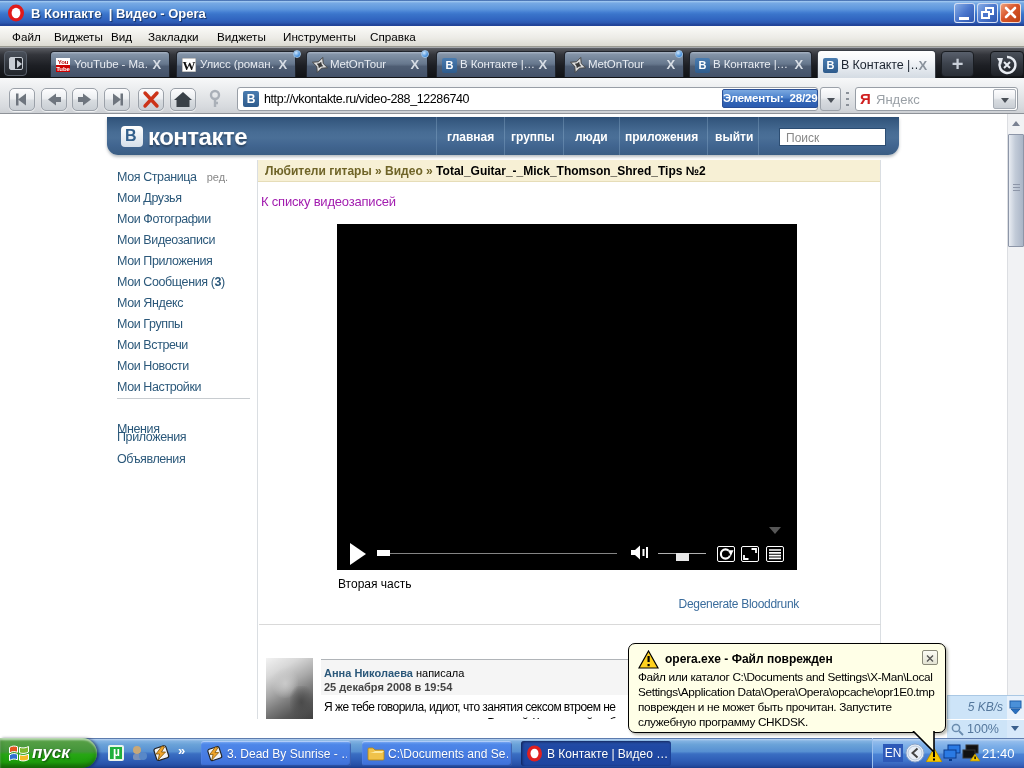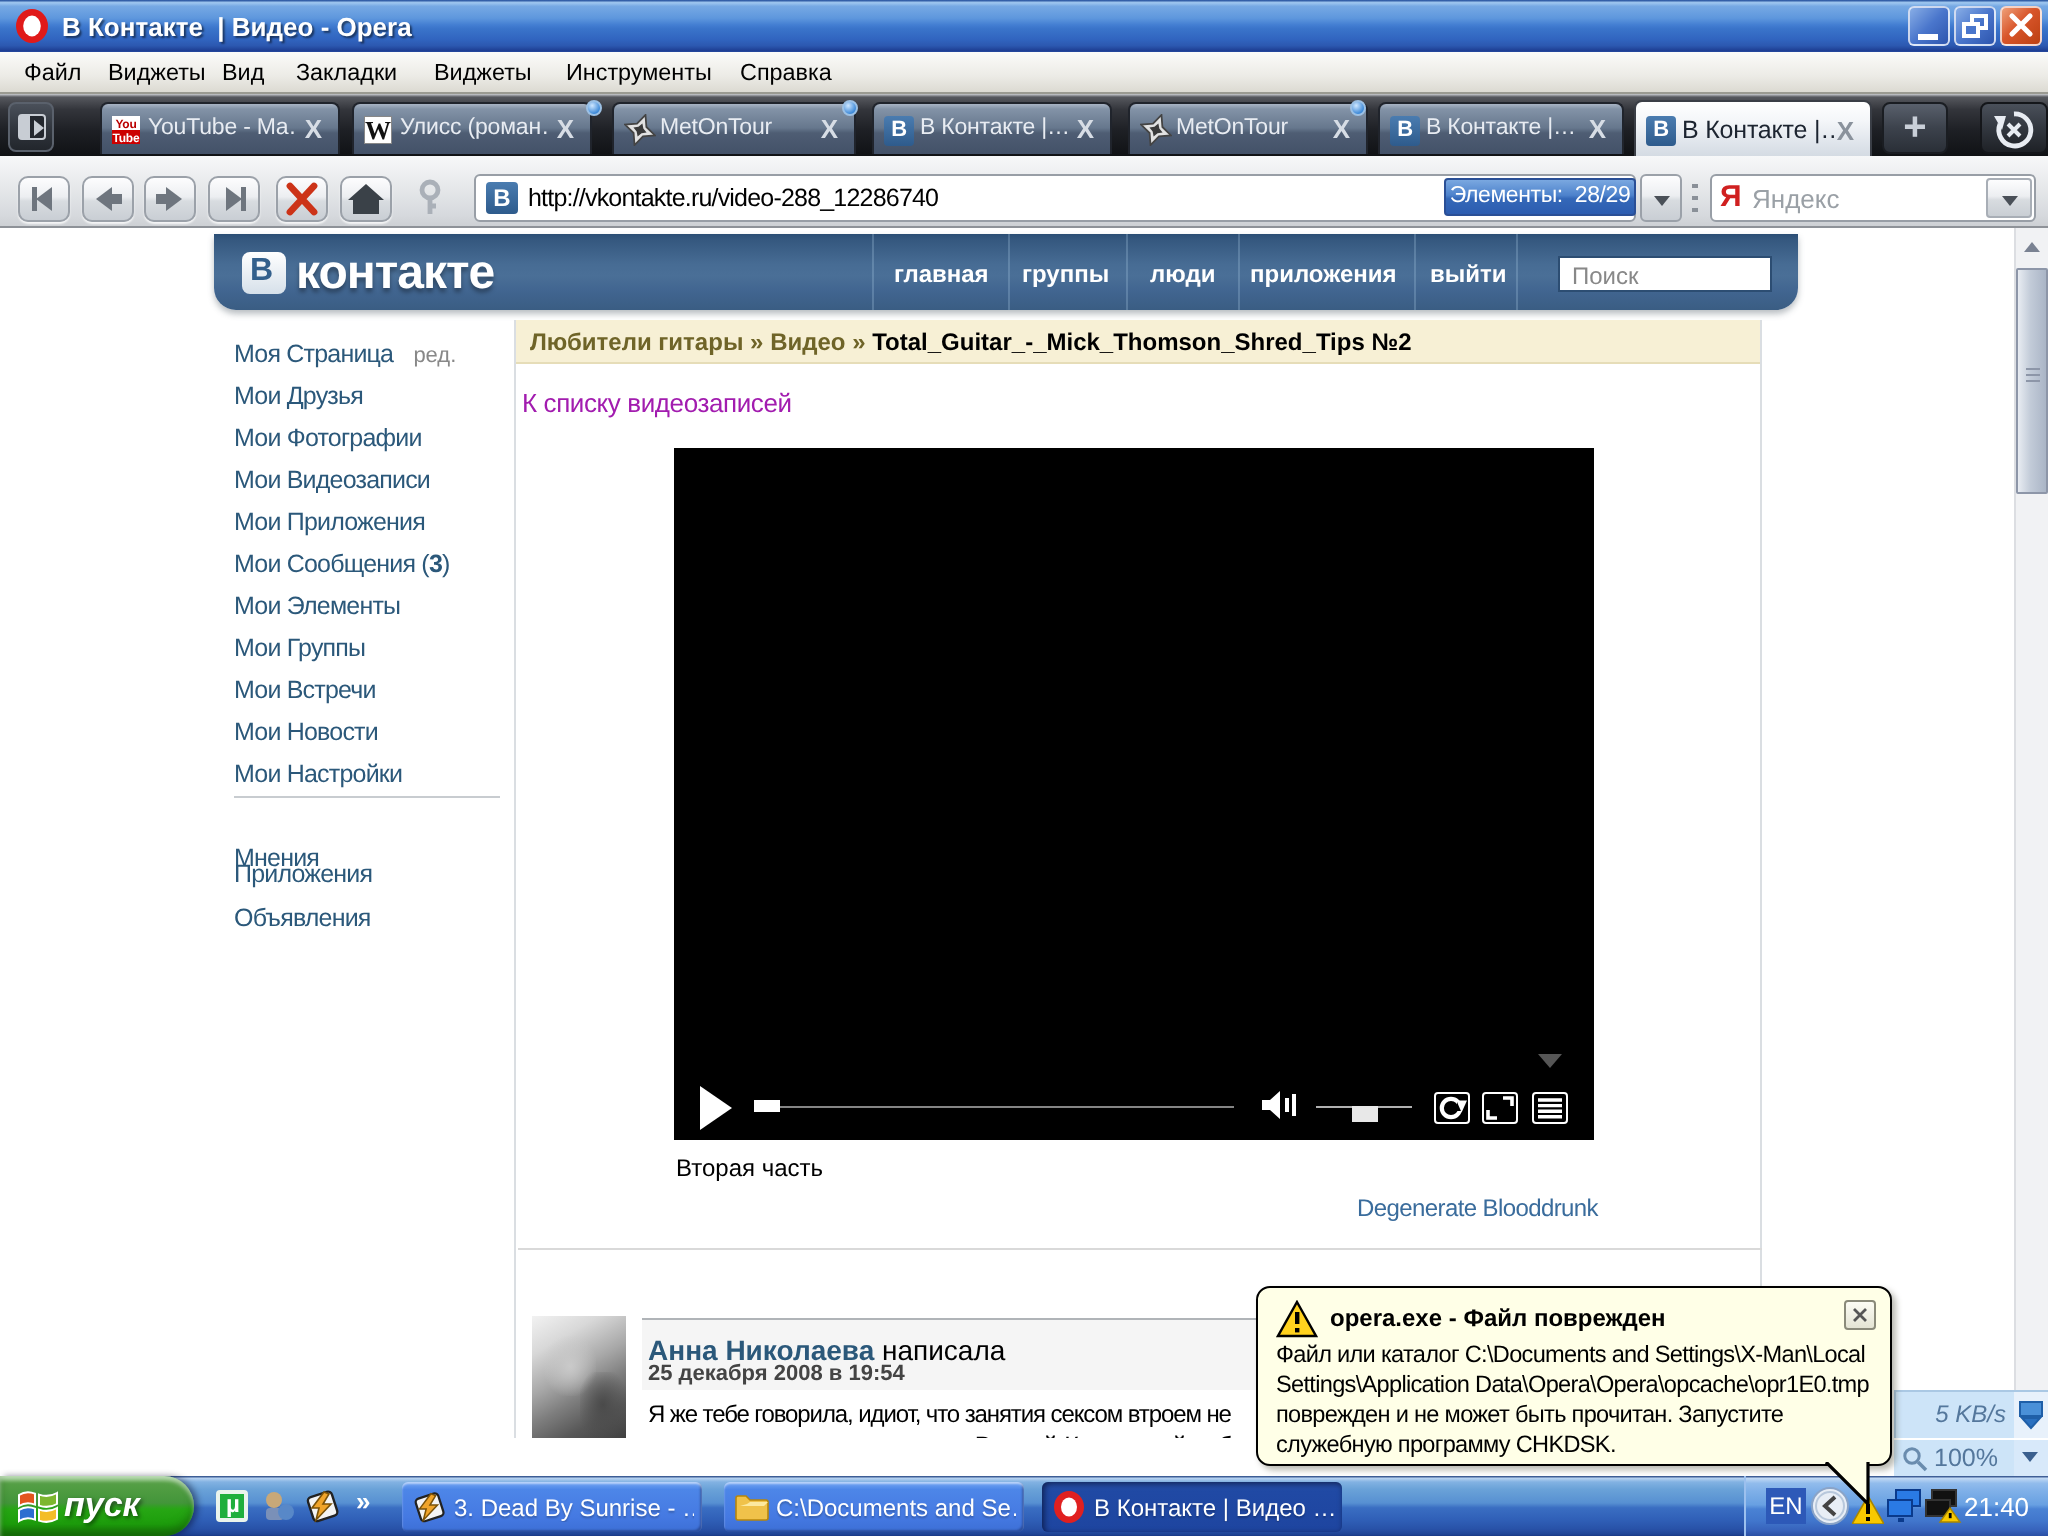--- a/index.html
+++ b/index.html
@@ -53,21 +53,21 @@
   background:linear-gradient(180deg,#f7f8f9 0%,#e8eaec 40%,#d6d9dd 85%,#cdd0d4 100%);
   border-bottom:1px solid #8e9298; }
 .navbtn { position:absolute; top:88px; width:26px; height:23px; border-radius:5px;
   background:linear-gradient(180deg,#fdfdfe 0%,#eceef1 45%,#d8dce0 55%,#c9ced4 100%);
   border:1px solid #9ba1a9; box-shadow:0 1px 1px rgba(255,255,255,0.8);}
 #urlfield { left:237px; top:87px; width:581px; height:24px; background:#fff;
   border:1px solid #989ea6; border-radius:3px; }
 #urltext { left:264px; top:92px; font-size:12.5px; color:#000; letter-spacing:-0.4px;}
 #elembtn { left:722px; top:89px; width:96px; height:19px; border-radius:2px;
   background:linear-gradient(180deg,#7aa8e0 0%,#4d82cc 45%,#3468b8 55%,#2c5cb0 100%);
-  border:1px solid #2a4f96; color:#fff; font-size:11.5px; text-align:center; line-height:17px; white-space:nowrap; letter-spacing:-0.2px;}
+  border:1px solid #2a4f96; color:#fff; font-size:11.5px; text-align:center; line-height:17px; white-space:nowrap; letter-spacing:-0.2px;font-weight:bold;}
 #elemdrop { left:820px; top:87px; width:21px; height:24px; border-radius:3px;
   background:linear-gradient(180deg,#fdfdfe 0%,#eceef1 45%,#d8dce0 55%,#c9ced4 100%);
   border:1px solid #9ba1a9; }
 #searchfield { left:855px; top:87px; width:163px; height:24px; background:#fff;
   border:1px solid #989ea6; border-radius:3px; }
 #searchdrop { left:993px; top:89px; width:23px; height:20px; border-radius:2px;
   background:linear-gradient(180deg,#fdfdfe 0%,#eceef1 45%,#d8dce0 55%,#c9ced4 100%);
   border:1px solid #a8aeb6; }
 .darr { width:0; height:0; border-left:4px solid transparent; border-right:4px solid transparent; border-top:5px solid #4a5058; }
 
@@ -330,21 +330,21 @@
           <span>Поиск</span>
         </div>
     </div>
     <div id="sidebar" class="abs" style="left:107px;top:0;width:150px;height:605px">
       <span class="sidelink" style="top:56px">Моя Страница <span style="color:#888;font-size:11px;margin-left:7px;letter-spacing:0">ред.</span></span>
       <span class="sidelink" style="top:77px">Мои Друзья</span>
       <span class="sidelink" style="top:98px">Мои Фотографии</span>
       <span class="sidelink" style="top:119px">Мои Видеозаписи</span>
       <span class="sidelink" style="top:140px">Мои Приложения</span>
       <span class="sidelink" style="top:161px">Мои Сообщения (<b>3</b>)</span>
-      <span class="sidelink" style="top:182px">Мои Элементы</span>
+      <span class="sidelink" style="top:182px">Мои Яндекс</span>
       <span class="sidelink" style="top:203px">Мои Группы</span>
       <span class="sidelink" style="top:224px">Мои Встречи</span>
       <span class="sidelink" style="top:245px">Мои Новости</span>
       <span class="sidelink" style="top:266px">Мои Настройки</span>
       <div class="abs" style="left:10px;top:284px;width:133px;height:1px;background:#c8ccd0"></div>
       <span class="sidelink" style="top:308px">Мнения</span>
       <span class="sidelink" style="top:316px">Приложения</span>
       <span class="sidelink" style="top:338px">Объявления</span>
     </div>
     <div id="contentcol" class="abs">
@@ -382,21 +382,21 @@
       </div>
       <span class="abs" style="left:80px;top:417px;font-size:12px;color:#000">Вторая часть</span>
       <span class="abs" style="right:81px;top:437px;font-size:12px;color:#3a6c9c;letter-spacing:-0.3px">Degenerate Blooddrunk</span>
       <div id="divider" class="abs"></div>
       <div id="cmthead" class="abs"></div>
       <div id="avatar" class="abs">
         <div class="abs" style="left:0;top:0;width:47px;height:61px;background:linear-gradient(150deg,#f2f2f2 0%,#d8d8d8 22%,#a8a8a8 45%,#7e7e7e 62%,#585858 80%,#404040 100%)"></div>
         <div class="abs" style="left:6px;top:10px;width:26px;height:30px;background:radial-gradient(ellipse,#cacaca 0%,rgba(150,150,150,0) 75%)"></div>
         <div class="abs" style="left:24px;top:28px;width:23px;height:33px;background:radial-gradient(ellipse,#4a4a4a 0%,rgba(60,60,60,0) 80%)"></div>
       </div>
-      <span class="abs" style="left:66px;top:507px;font-size:14px;z-index:2"><b style="color:#2b587a">Анна Николаева</b> написала</span>
+      <span class="abs" style="left:66px;top:507px;font-size:11px;z-index:2"><b style="color:#2b587a">Анна Николаева</b> написала</span>
       <span class="abs" style="left:66px;top:521px;font-size:11px;font-weight:bold;color:#444;z-index:2">25 декабря 2008 в 19:54</span>
       <span class="abs" style="left:66px;top:540px;font-size:12px;color:#000;letter-spacing:-0.55px">Я же тебе говорила, идиот, что занятия сексом втроем не</span>
       <span class="abs" style="left:178px;top:556px;font-size:12.5px;color:#000">помогут. Второй Кристиной тебе не стать.</span>
     </div>
   </div>
   <div id="scrollbar" class="abs">
     <div id="sbup" class="abs">
         <div class="abs" style="left:4px;top:7px;width:0;height:0;border-left:4px solid transparent;border-right:4px solid transparent;border-bottom:5px solid #7a8292"></div>
       </div>
     <div id="sbthumb" class="abs">

